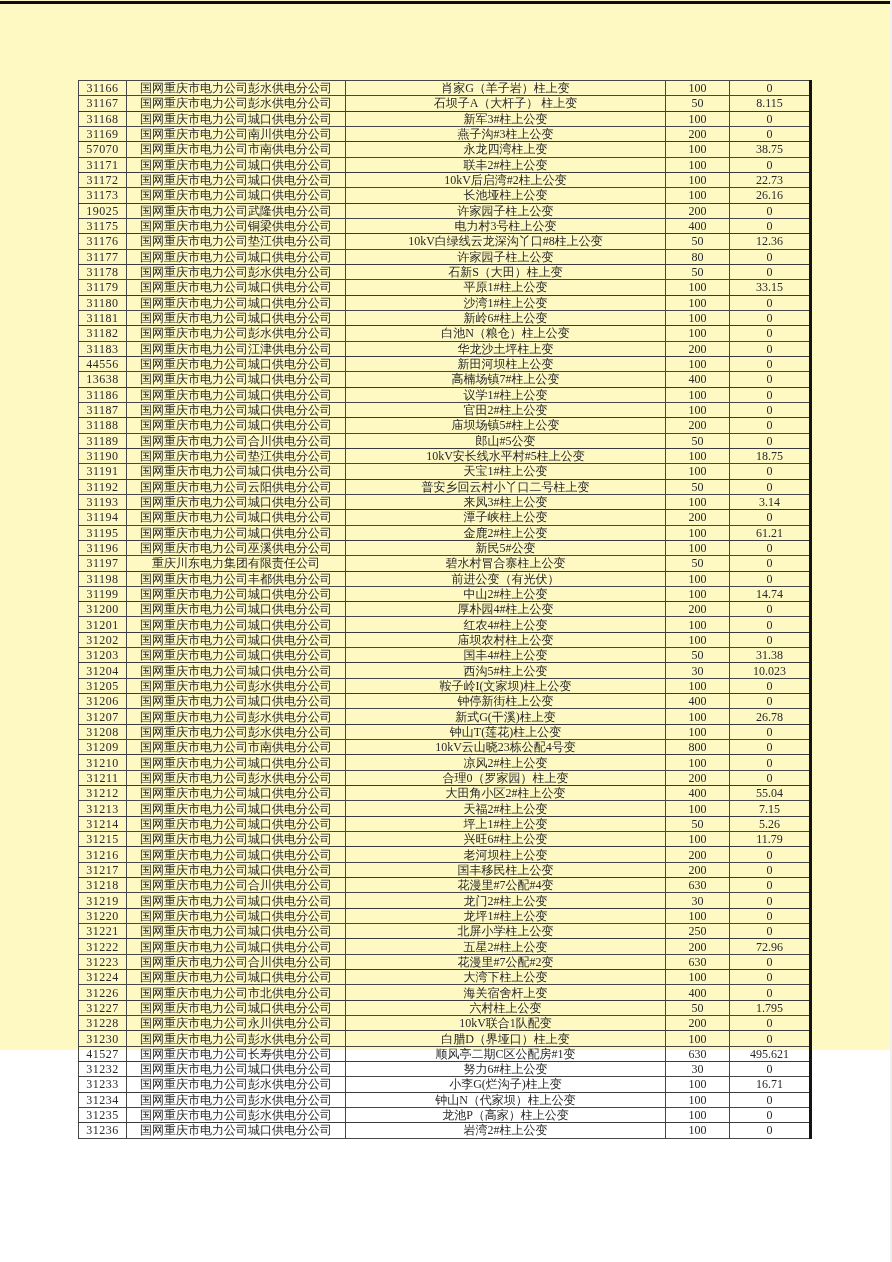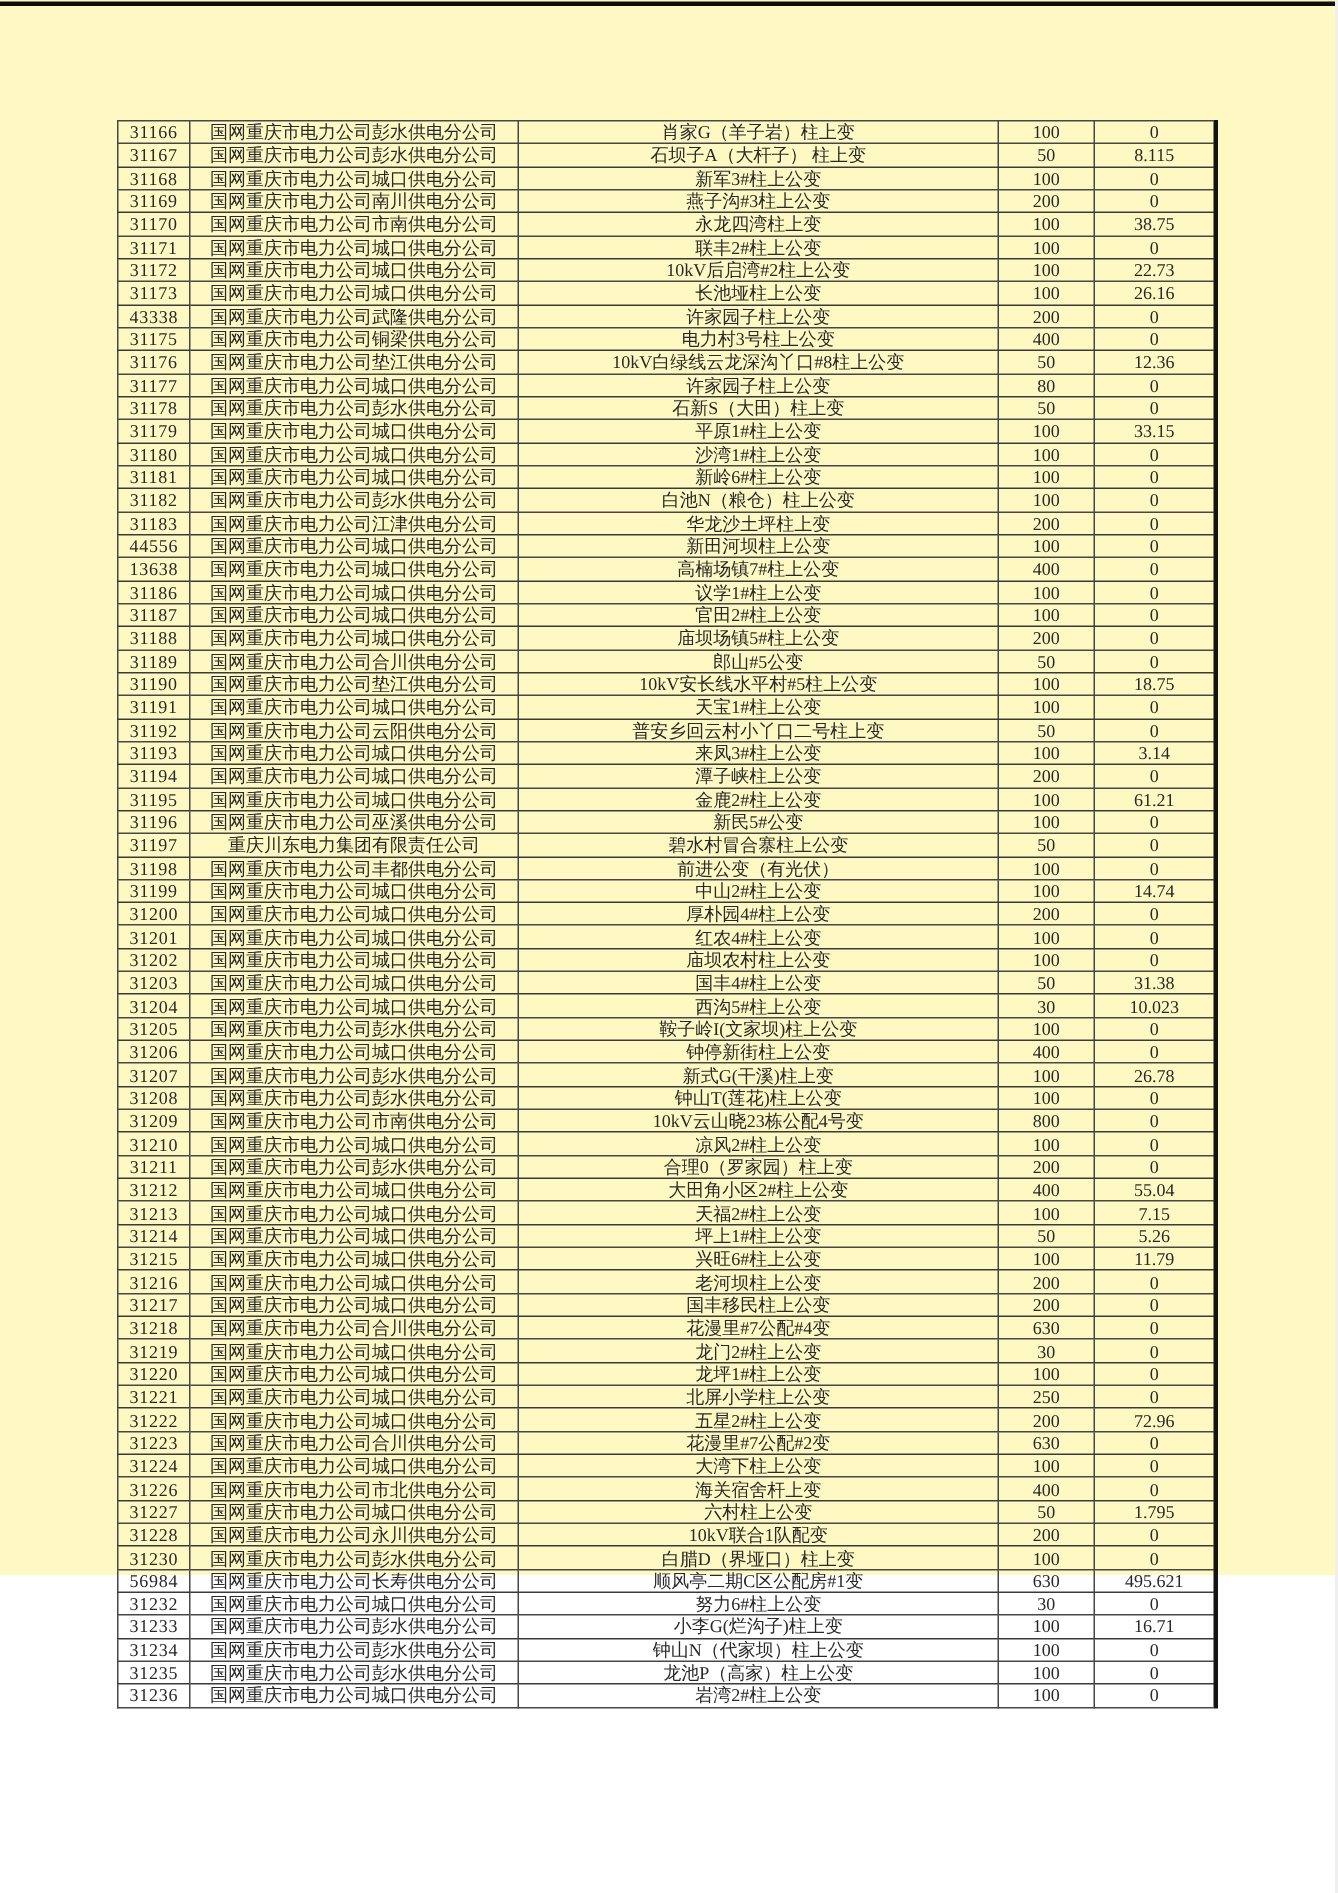--- a/index.html
+++ b/index.html
@@ -105,21 +105,21 @@
             <td class="cell-value">0</td>
           </tr>
           <tr>
             <td class="cell-id">31169</td>
             <td class="cell-company">国网重庆市电力公司南川供电分公司</td>
             <td class="cell-name">燕子沟#3柱上公变</td>
             <td class="cell-capacity">200</td>
             <td class="cell-value">0</td>
           </tr>
           <tr>
-            <td class="cell-id">31170</td>
+            <td class="cell-id">57070</td>
             <td class="cell-company">国网重庆市电力公司市南供电分公司</td>
             <td class="cell-name">永龙四湾柱上变</td>
             <td class="cell-capacity">100</td>
             <td class="cell-value">38.75</td>
           </tr>
           <tr>
             <td class="cell-id">31171</td>
             <td class="cell-company">国网重庆市电力公司城口供电分公司</td>
             <td class="cell-name">联丰2#柱上公变</td>
             <td class="cell-capacity">100</td>
@@ -133,21 +133,21 @@
             <td class="cell-value">22.73</td>
           </tr>
           <tr>
             <td class="cell-id">31173</td>
             <td class="cell-company">国网重庆市电力公司城口供电分公司</td>
             <td class="cell-name">长池垭柱上公变</td>
             <td class="cell-capacity">100</td>
             <td class="cell-value">26.16</td>
           </tr>
           <tr>
-            <td class="cell-id">43338</td>
+            <td class="cell-id">19025</td>
             <td class="cell-company">国网重庆市电力公司武隆供电分公司</td>
             <td class="cell-name">许家园子柱上公变</td>
             <td class="cell-capacity">200</td>
             <td class="cell-value">0</td>
           </tr>
           <tr>
             <td class="cell-id">31175</td>
             <td class="cell-company">国网重庆市电力公司铜梁供电分公司</td>
             <td class="cell-name">电力村3号柱上公变</td>
             <td class="cell-capacity">400</td>
@@ -518,21 +518,21 @@
             <td class="cell-value">0</td>
           </tr>
           <tr>
             <td class="cell-id">31230</td>
             <td class="cell-company">国网重庆市电力公司彭水供电分公司</td>
             <td class="cell-name">白腊D（界垭口）柱上变</td>
             <td class="cell-capacity">100</td>
             <td class="cell-value">0</td>
           </tr>
           <tr>
-            <td class="cell-id">56984</td>
+            <td class="cell-id">41527</td>
             <td class="cell-company">国网重庆市电力公司长寿供电分公司</td>
             <td class="cell-name">顺风亭二期C区公配房#1变</td>
             <td class="cell-capacity">630</td>
             <td class="cell-value">495.621</td>
           </tr>
           <tr>
             <td class="cell-id">31232</td>
             <td class="cell-company">国网重庆市电力公司城口供电分公司</td>
             <td class="cell-name">努力6#柱上公变</td>
             <td class="cell-capacity">30</td>

